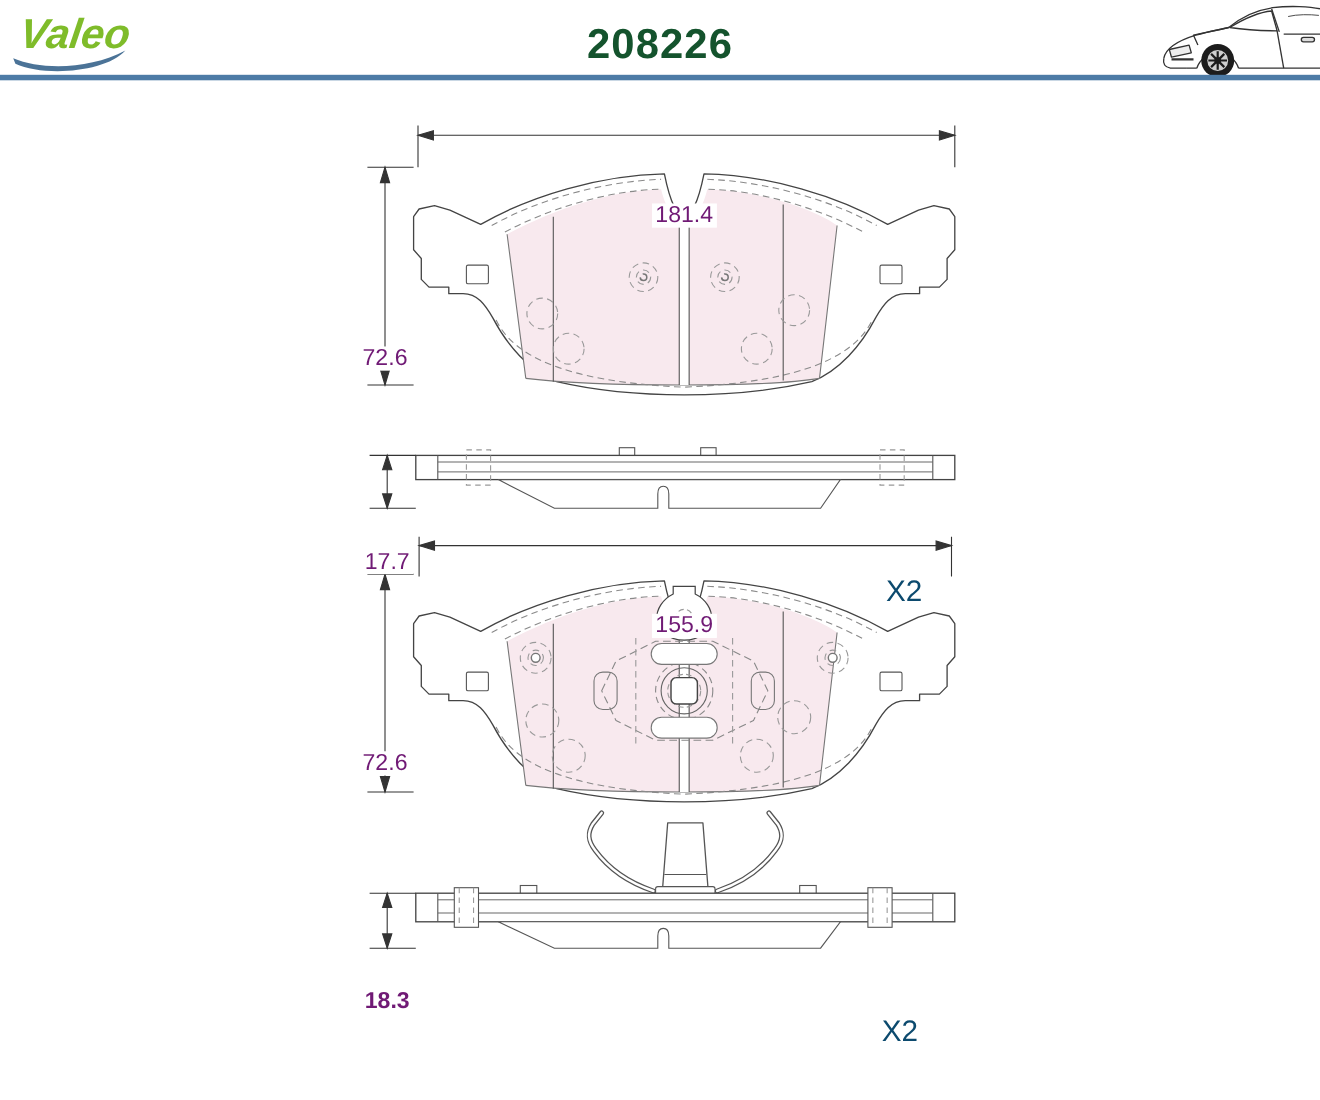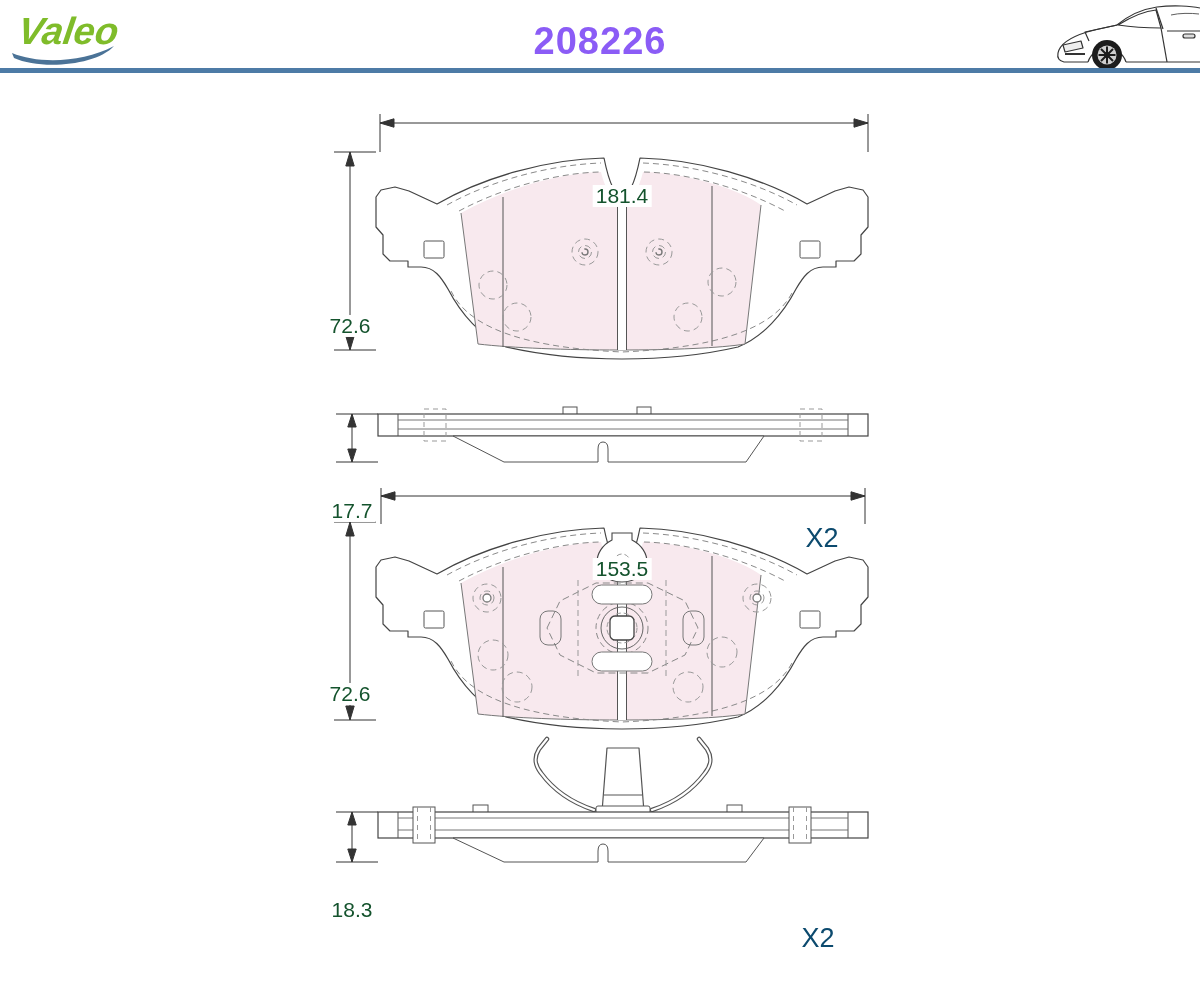--- a/index.html
+++ b/index.html
@@ -1,26 +1,26 @@
 <!DOCTYPE html>
 <html><head>
 <meta charset="utf-8">
 <style>
   html,body{margin:0;padding:0;background:#fff;}
   body{width:1200px;height:1000px;position:relative;overflow:hidden;
        font-family:"Liberation Sans",sans-serif;color:#141414;}
   .header{position:absolute;left:0;top:0;width:1200px;height:73px;background:#fff;}
   .blue-rule{position:absolute;left:0;top:68px;width:1200px;height:5px;background:#4d7ba6;}
   .part-number{position:absolute;left:600px;top:41px;transform:translate(-50%,-50%);
-       font-size:38px;font-weight:bold;letter-spacing:1px;color:#8b5cf6;}
+       font-size:38px;font-weight:bold;letter-spacing:1px;color:#14532d;}
   .logo{position:absolute;left:8px;top:6px;}
   .car{position:absolute;left:1055px;top:1px;}
   .drawing-area{position:absolute;left:0;top:73px;width:1200px;height:927px;}
   .dim-label{position:absolute;transform:translate(-50%,-50%);font-size:21px;
-       background:#fff;padding:0 3px;color:#14532d;line-height:1.05;white-space:nowrap;}
+       background:#fff;padding:0 3px;color:#701a75;line-height:1.05;white-space:nowrap;}
   .qty-label{position:absolute;transform:translate(-50%,-50%);font-size:27px;
        color:#0c4a6e;background:#fff;padding:0 2px;line-height:1;}
   svg{display:block;}
 </style>
 </head>
 <body>
 
 <div class="header">
 
   <svg class="logo" width="118" height="62" viewBox="0 0 118 62">
@@ -239,18 +239,18 @@
     <path d="M352,812 L352,862" fill="none"></path>
     <polygon points="352,812 347.8,825 356.2,825"></polygon>
     <polygon points="352,862 347.8,849 356.2,849"></polygon>
   </g>
 </svg>
 
 <span class="dim-label" style="left:622px;top:123px;">181.4</span>
 <span class="dim-label" style="left:350px;top:253px;">72.6</span>
 <span class="dim-label" style="left:352px;top:438px;text-align:right;">17.7</span>
 <span class="qty-label" style="left:822px;top:465px;">X2</span>
-<span class="dim-label" style="left:622px;top:496px;">153.5</span>
+<span class="dim-label" style="left:622px;top:496px;">155.9</span>
 <span class="dim-label" style="left:350px;top:621px;">72.6</span>
-<span class="dim-label" style="left:352px;top:837px;">18.3</span>
+<span class="dim-label" style="left:352px;top:837px;font-weight:bold;">18.3</span>
 <span class="qty-label" style="left:818px;top:865px;">X2</span>
 
 </div>
 
 </body></html>

